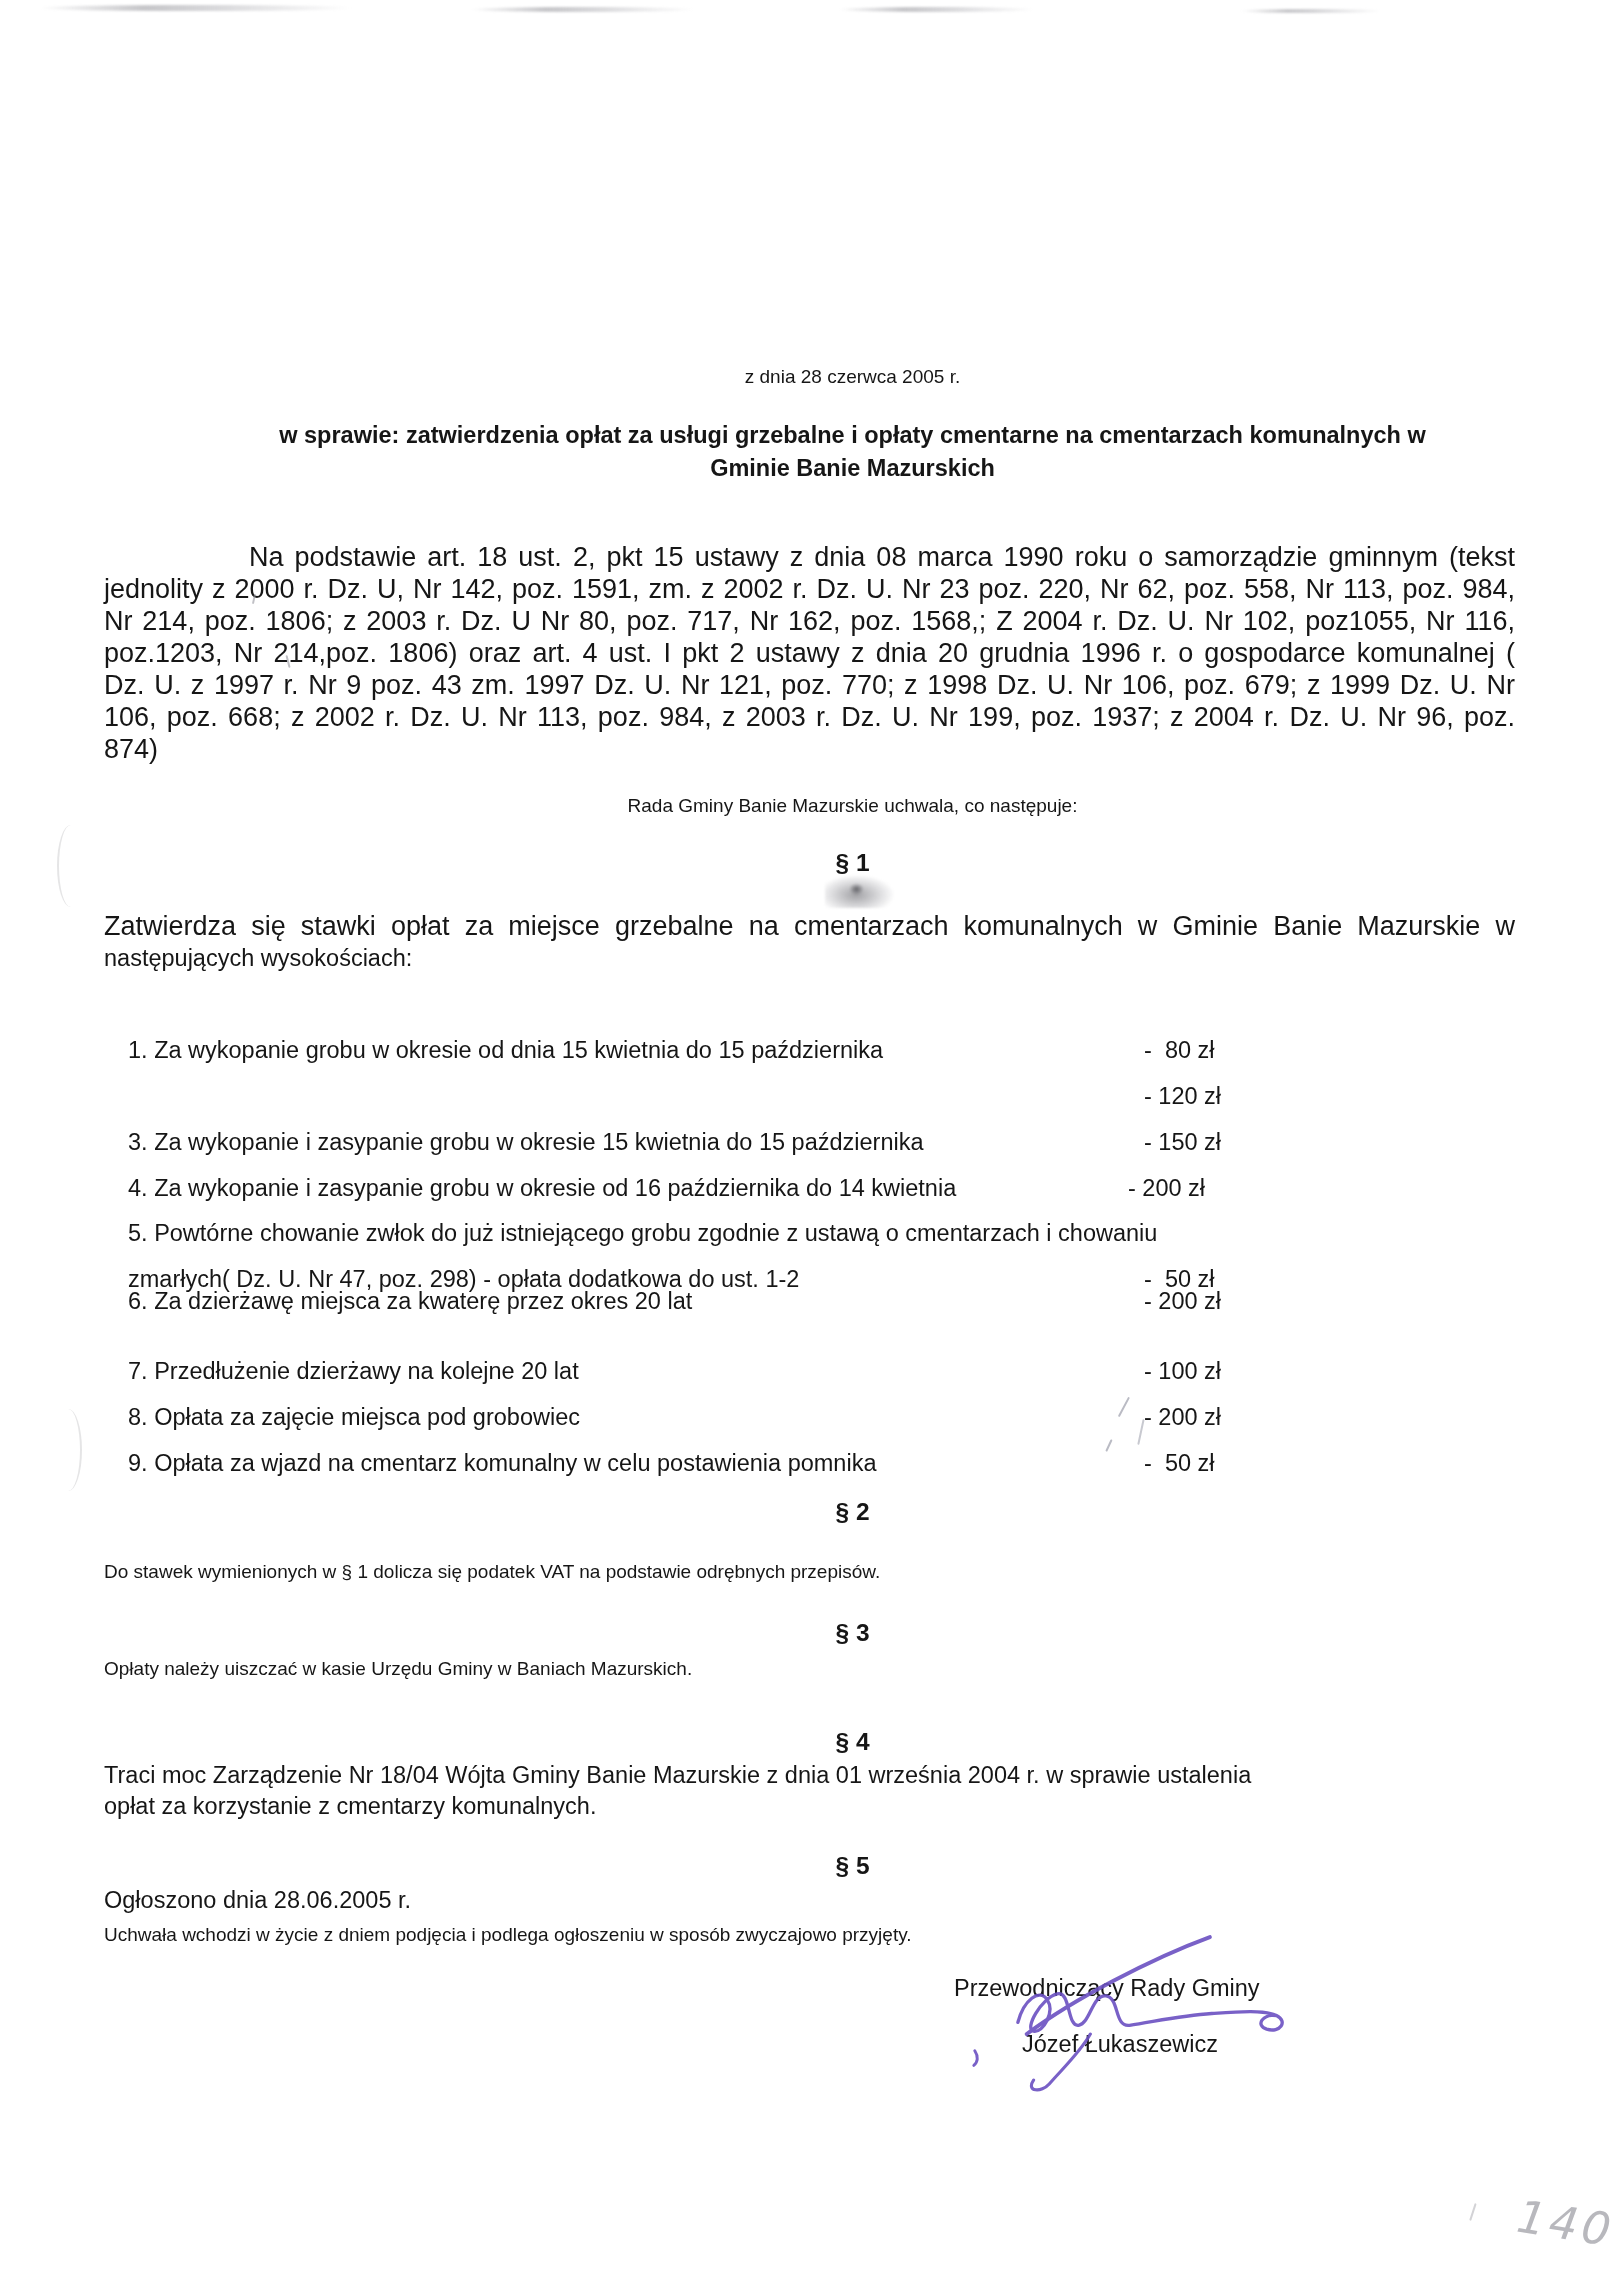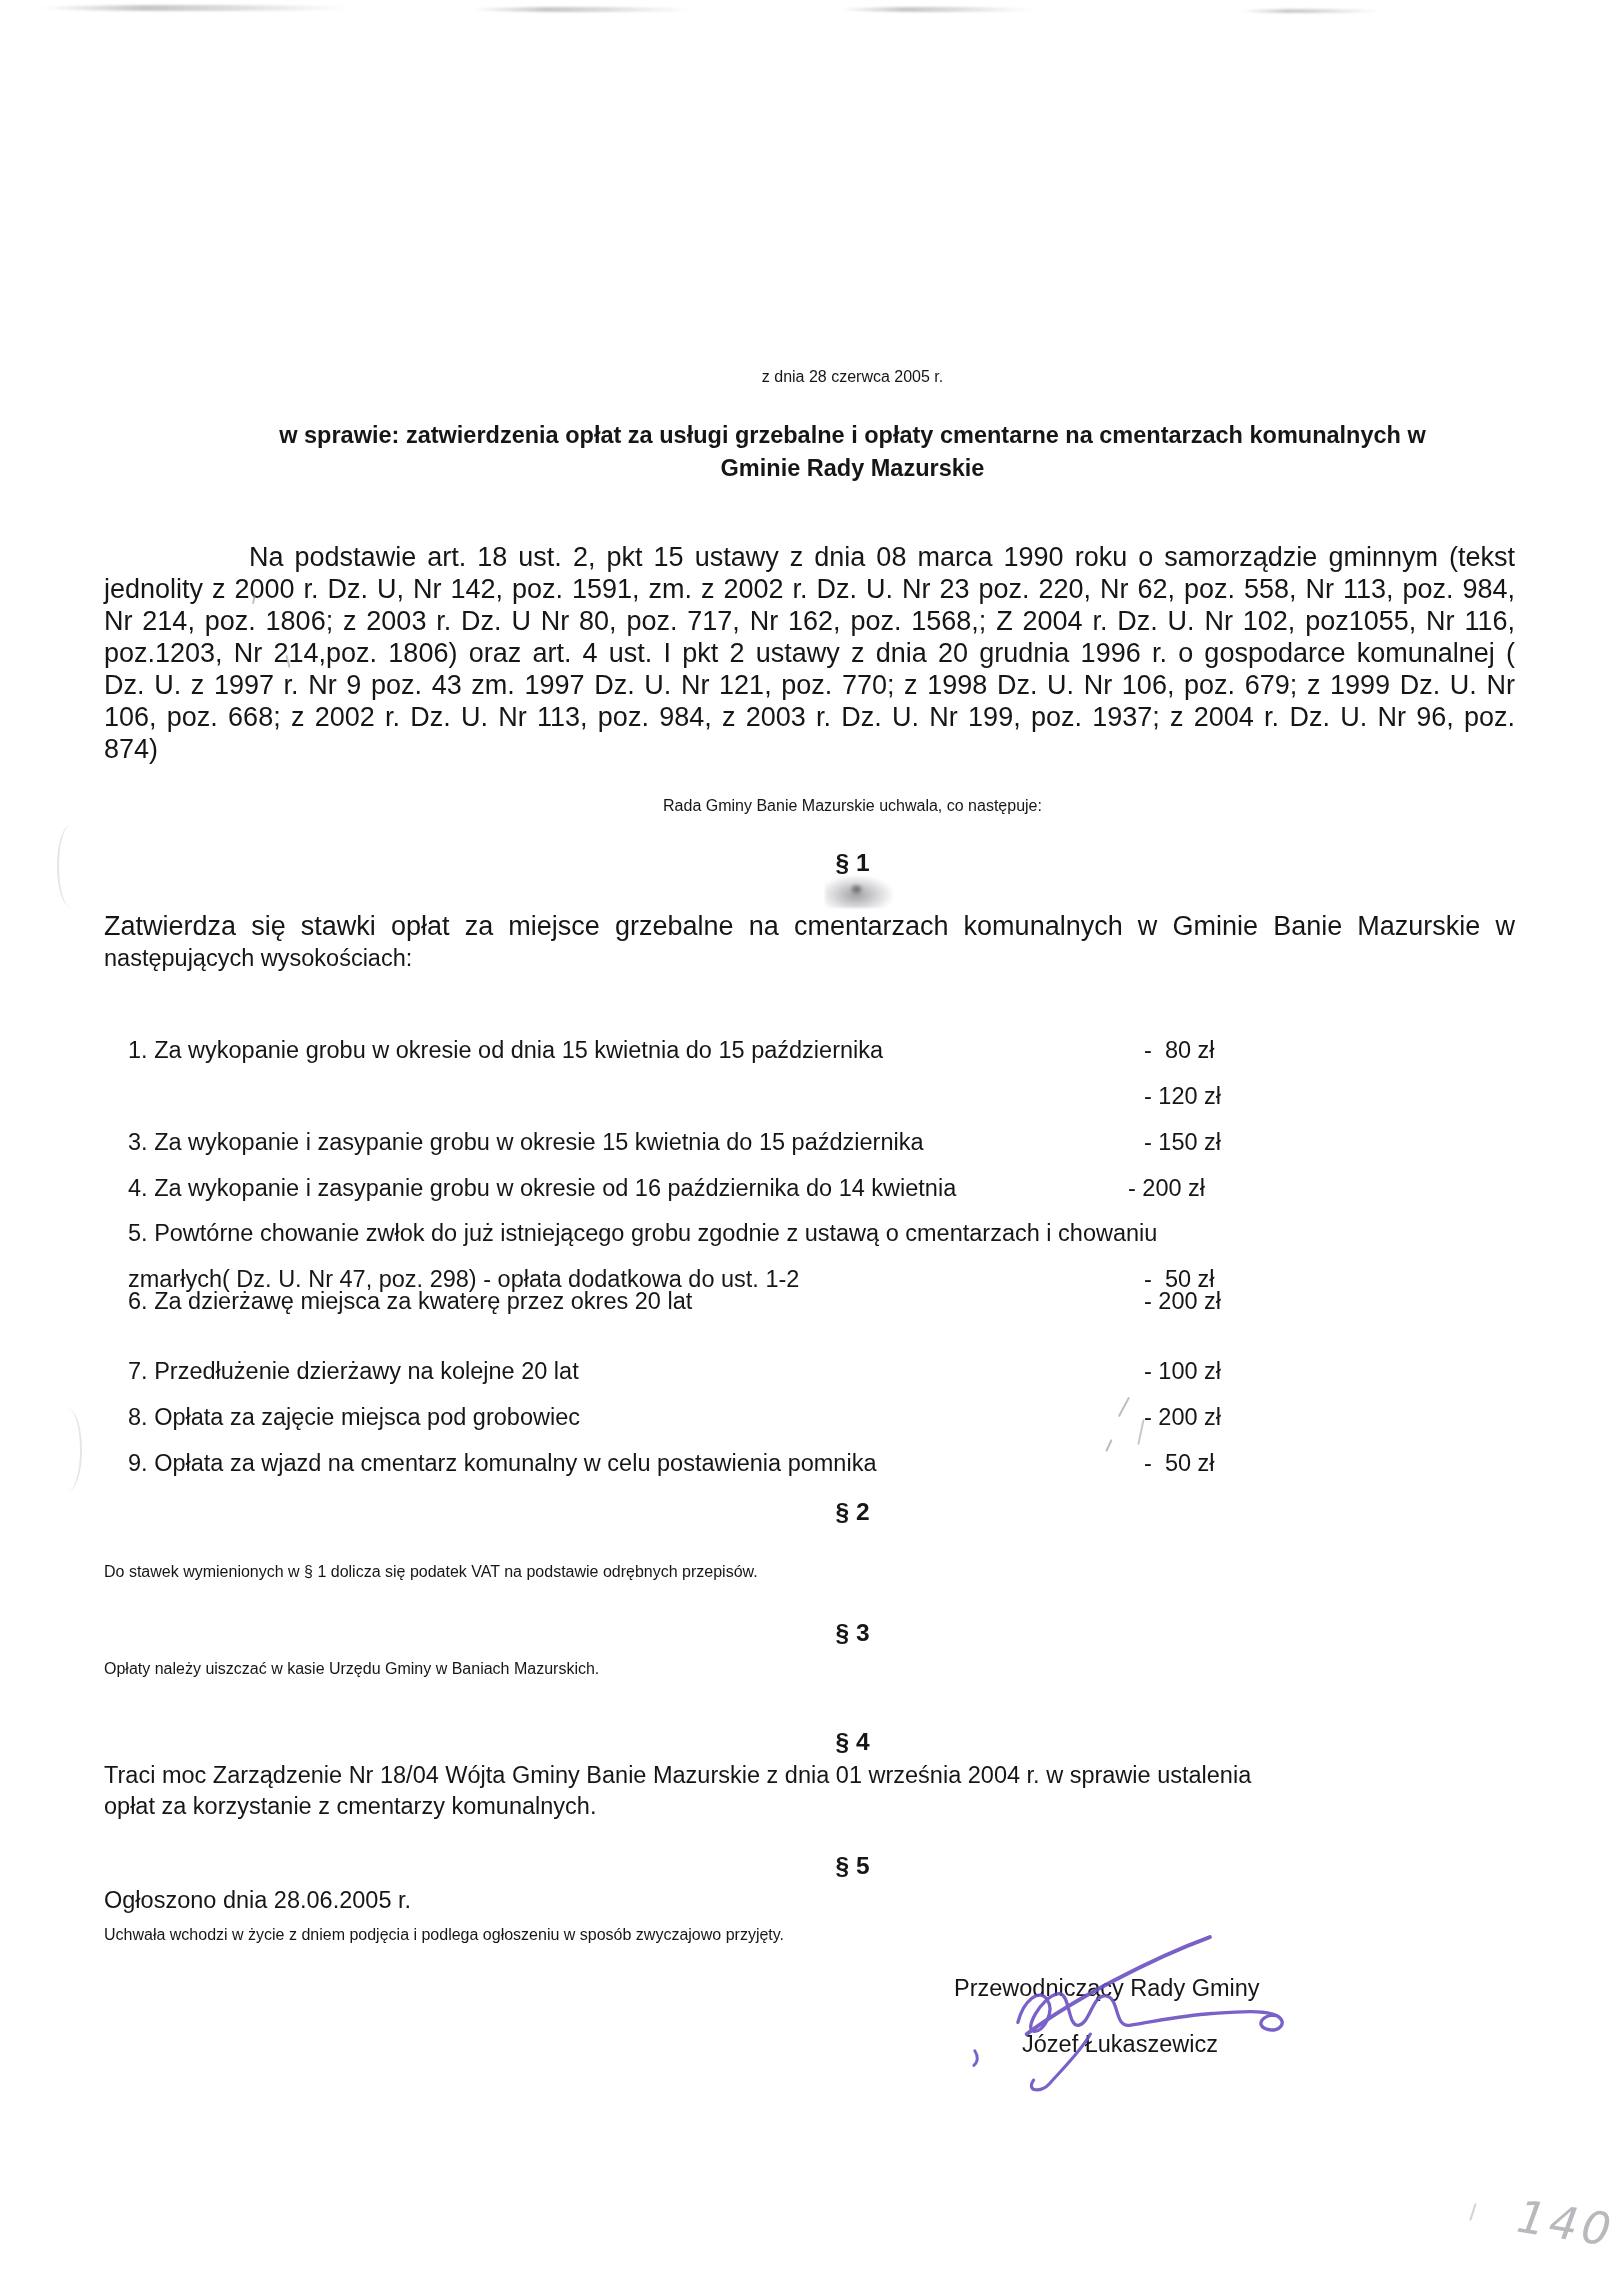--- a/index.html
+++ b/index.html
@@ -7,21 +7,21 @@
     position:relative;
     width:1620px;height:2292px;
     background:#ffffff;
     font-family:"Liberation Sans", sans-serif;
     color:#161616;
     overflow:hidden;
   }
   .abs{position:absolute;}
   .center{left:88px;width:1529px;text-align:center;}
   .bold{font-weight:bold;}
-  .body-text{font-size:16px;line-height:31px;}
+  .body-text{font-size:19px;line-height:31px;}
   .head-text{font-size:24.5px;line-height:32px;}
 
   
   .preamble{left:104px;width:1411px;}
   .jline{font-size:27px;height:32px;text-align:justify;text-align-last:justify;white-space:normal;}
   .jline.first{padding-left:145px;}
   .jline.last{text-align-last:left;}
 
   .intro{left:104px;width:1411px;}
 
@@ -58,21 +58,21 @@
   <div class="abs top-smudge" style="left:39px;top:4.9px;width:314px;height:5.9px;"></div>
   <div class="abs top-smudge" style="left:470px;top:6.9px;width:225px;height:4.9px;"></div>
   <div class="abs top-smudge" style="left:838px;top:6.9px;width:196px;height:4.9px;"></div>
   <div class="abs top-smudge" style="left:1240px;top:8.8px;width:142px;height:3.9px;"></div>
 
 
   <div class="abs center body-text" style="top:361px;">z dnia 28 czerwca 2005 r.</div>
 
   <div class="abs center bold" style="top:419px;font-size:23.5px;line-height:33px;">
     <div>w sprawie: zatwierdzenia opłat za usługi grzebalne i opłaty cmentarne na cmentarzach komunalnych w</div>
-    <div>Gminie Rady Mazurskie</div>
+    <div>Gminie Banie Mazurskich</div>
   </div>
 
   <div class="abs preamble" style="top:542px;">
     <div class="jline first">Na podstawie art. 18 ust. 2, pkt 15 ustawy z dnia 08 marca 1990 roku  o samorządzie gminnym (tekst</div>
     <div class="jline">jednolity z 2000 r. Dz. U, Nr 142, poz. 1591, zm. z 2002 r. Dz. U. Nr 23 poz. 220, Nr 62, poz. 558, Nr 113, poz. 984,</div>
     <div class="jline">Nr 214, poz. 1806; z 2003 r. Dz. U Nr 80, poz. 717, Nr 162, poz. 1568,; Z 2004 r. Dz. U. Nr 102, poz1055, Nr 116,</div>
     <div class="jline">poz.1203, Nr 214,poz. 1806) oraz art. 4 ust. I pkt 2 ustawy z dnia 20 grudnia 1996 r. o gospodarce komunalnej (</div>
     <div class="jline">Dz. U. z 1997 r. Nr 9 poz. 43 zm. 1997 Dz. U. Nr 121, poz. 770; z 1998 Dz. U. Nr 106, poz. 679; z 1999 Dz. U. Nr</div>
     <div class="jline">106, poz. 668; z 2002 r. Dz. U. Nr 113, poz. 984, z 2003 r. Dz. U. Nr 199, poz. 1937; z 2004 r. Dz. U. Nr 96, poz.</div>
     <div class="jline last">874)</div>

